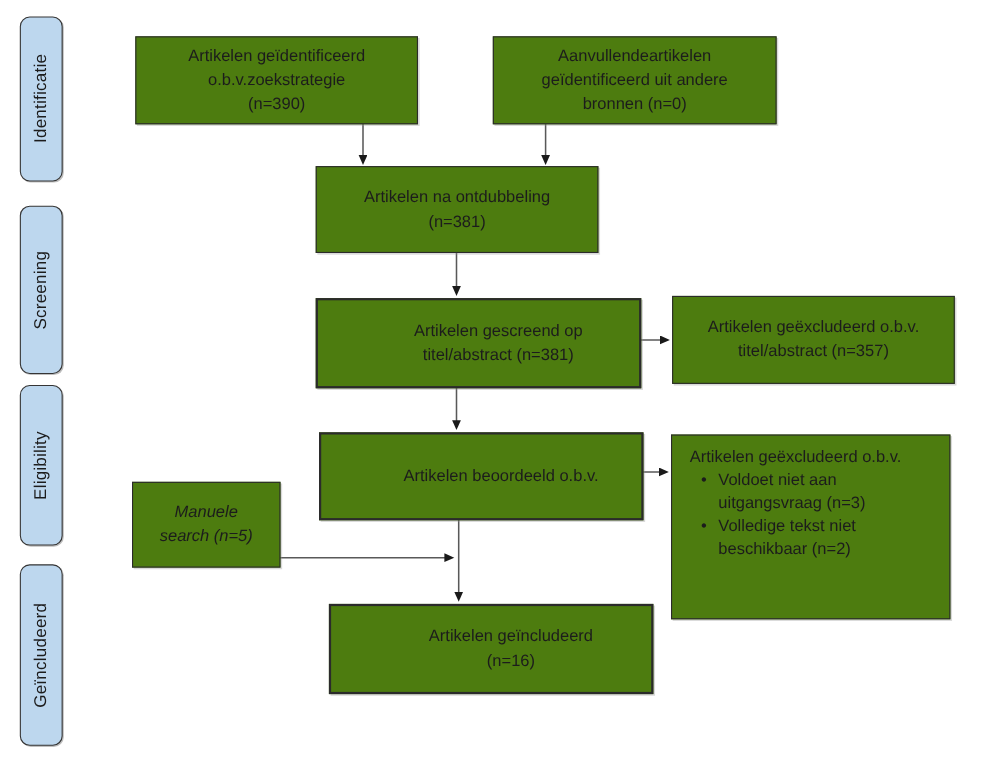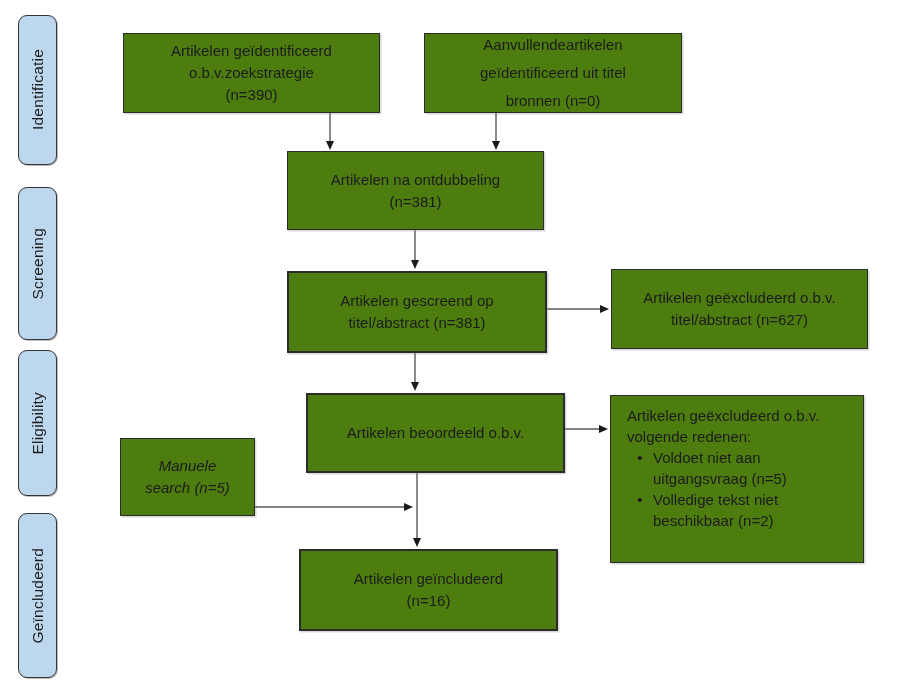--- a/index.html
+++ b/index.html
@@ -16,21 +16,21 @@
   .stage span{
     writing-mode:vertical-rl;transform:rotate(180deg);
     font-size:15.5px;letter-spacing:.2px;white-space:nowrap;
   }
   .fbox{
     position:absolute;background:#4d7c0f;border:1.5px solid #2b2b2b;
     display:flex;flex-direction:column;align-items:center;justify-content:center;
     text-align:center;font-size:15px;line-height:22px;
     box-shadow:1.5px 1.5px 0 rgba(145,145,145,.35);
   }
-  .fbox.em{border-width:2.2px;}
+  .fbox.em{border-width:2.2px;padding-left:36px;}
   .excl-full{
     align-items:flex-start;justify-content:flex-start;text-align:left;
     padding:9px 8px 8px 16px;line-height:21px;box-sizing:border-box;
   }
   ul.bullets{margin:0;padding:0;list-style:none;}
   li.bullet{display:flex;}
   .bullet-mark{width:26px;flex:0 0 26px;text-align:center;}
 </style>
 </head>
 <body>
@@ -67,54 +67,53 @@
   <div class="stage" style="left:18px;top:513px;width:37px;height:163px;">
     <span>Geïncludeerd</span>
   </div>
 
   <div class="fbox" style="left:123px;top:33px;width:255px;height:78px;">
     <div>Artikelen geïdentificeerd</div>
     <div>o.b.v.zoekstrategie</div>
     <div>(n=390)</div>
   </div>
 
-  <div class="fbox" style="left:424px;top:33px;width:256px;height:78px;justify-content:space-between;">
+  <div class="fbox" style="left:448px;top:33px;width:256px;height:78px;">
     <div>Aanvullendeartikelen</div>
-    <div>geïdentificeerd uit titel</div>
+    <div>geïdentificeerd uit andere</div>
     <div>bronnen (n=0)</div>
   </div>
 
   <div class="fbox" style="left:287px;top:151px;width:255px;height:77px;align-items:center;">
     <div>Artikelen na ontdubbeling</div>
     <div>(n=381)</div>
   </div>
 
   <div class="fbox em" style="left:287px;top:271px;width:256px;height:78px;">
     <div>Artikelen gescreend op</div>
     <div>titel/abstract (n=381)</div>
   </div>
 
   <div class="fbox" style="left:611px;top:269px;width:255px;height:78px;">
     <div>Artikelen geëxcludeerd o.b.v.</div>
-    <div>titel/abstract (n=627)</div>
+    <div>titel/abstract (n=357)</div>
   </div>
 
-  <div class="fbox em" style="left:290px;top:393px;width:255px;height:76px;margin-left:16px;">
+  <div class="fbox em" style="left:290px;top:393px;width:255px;height:76px;">
     <div>Artikelen beoordeeld o.b.v.</div>
   </div>
 
   <div class="fbox excl-full" style="left:610px;top:395px;width:254px;height:168px;">
     <div>Artikelen geëxcludeerd o.b.v.</div>
-    <div>volgende redenen:</div>
     <ul class="bullets">
       <li class="bullet">
         <span class="bullet-mark">•</span>
         <span>
           <span style="display:block">Voldoet niet aan</span>
-          <span style="display:block">uitgangsvraag (n=5)</span>
+          <span style="display:block">uitgangsvraag (n=3)</span>
         </span>
       </li>
       <li class="bullet">
         <span class="bullet-mark">•</span>
         <span>
           <span style="display:block">Volledige tekst niet</span>
           <span style="display:block">beschikbaar (n=2)</span>
         </span>
       </li>
     </ul>

